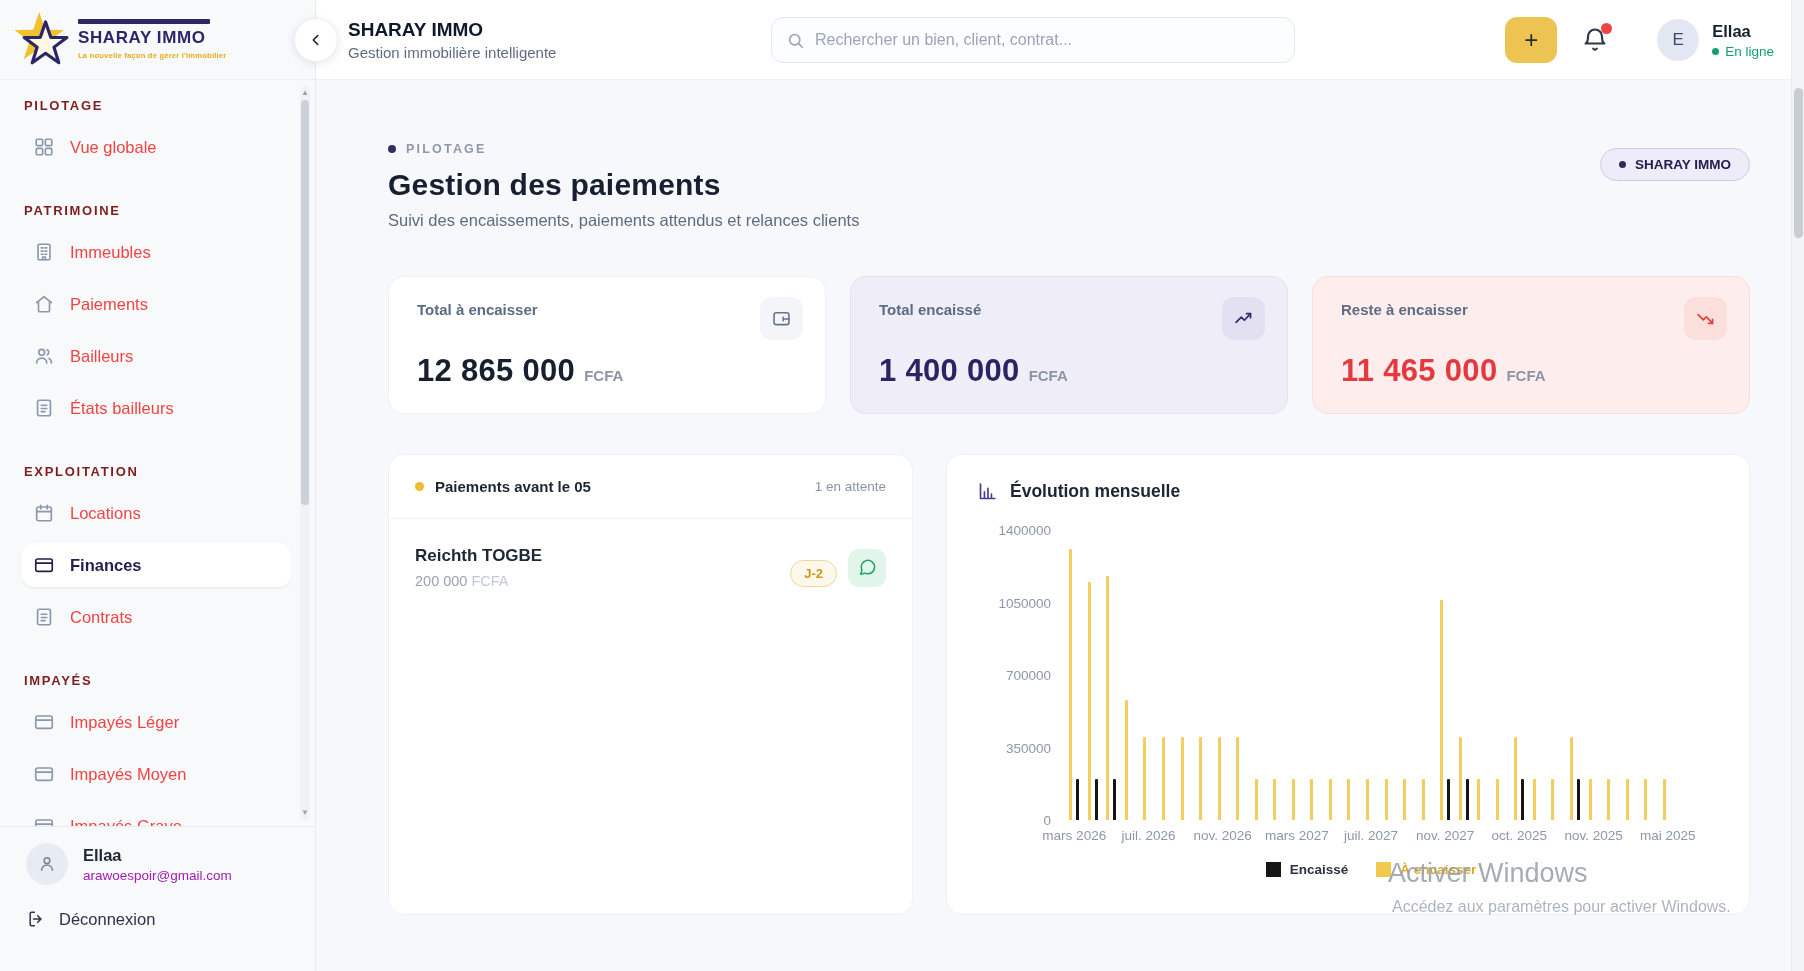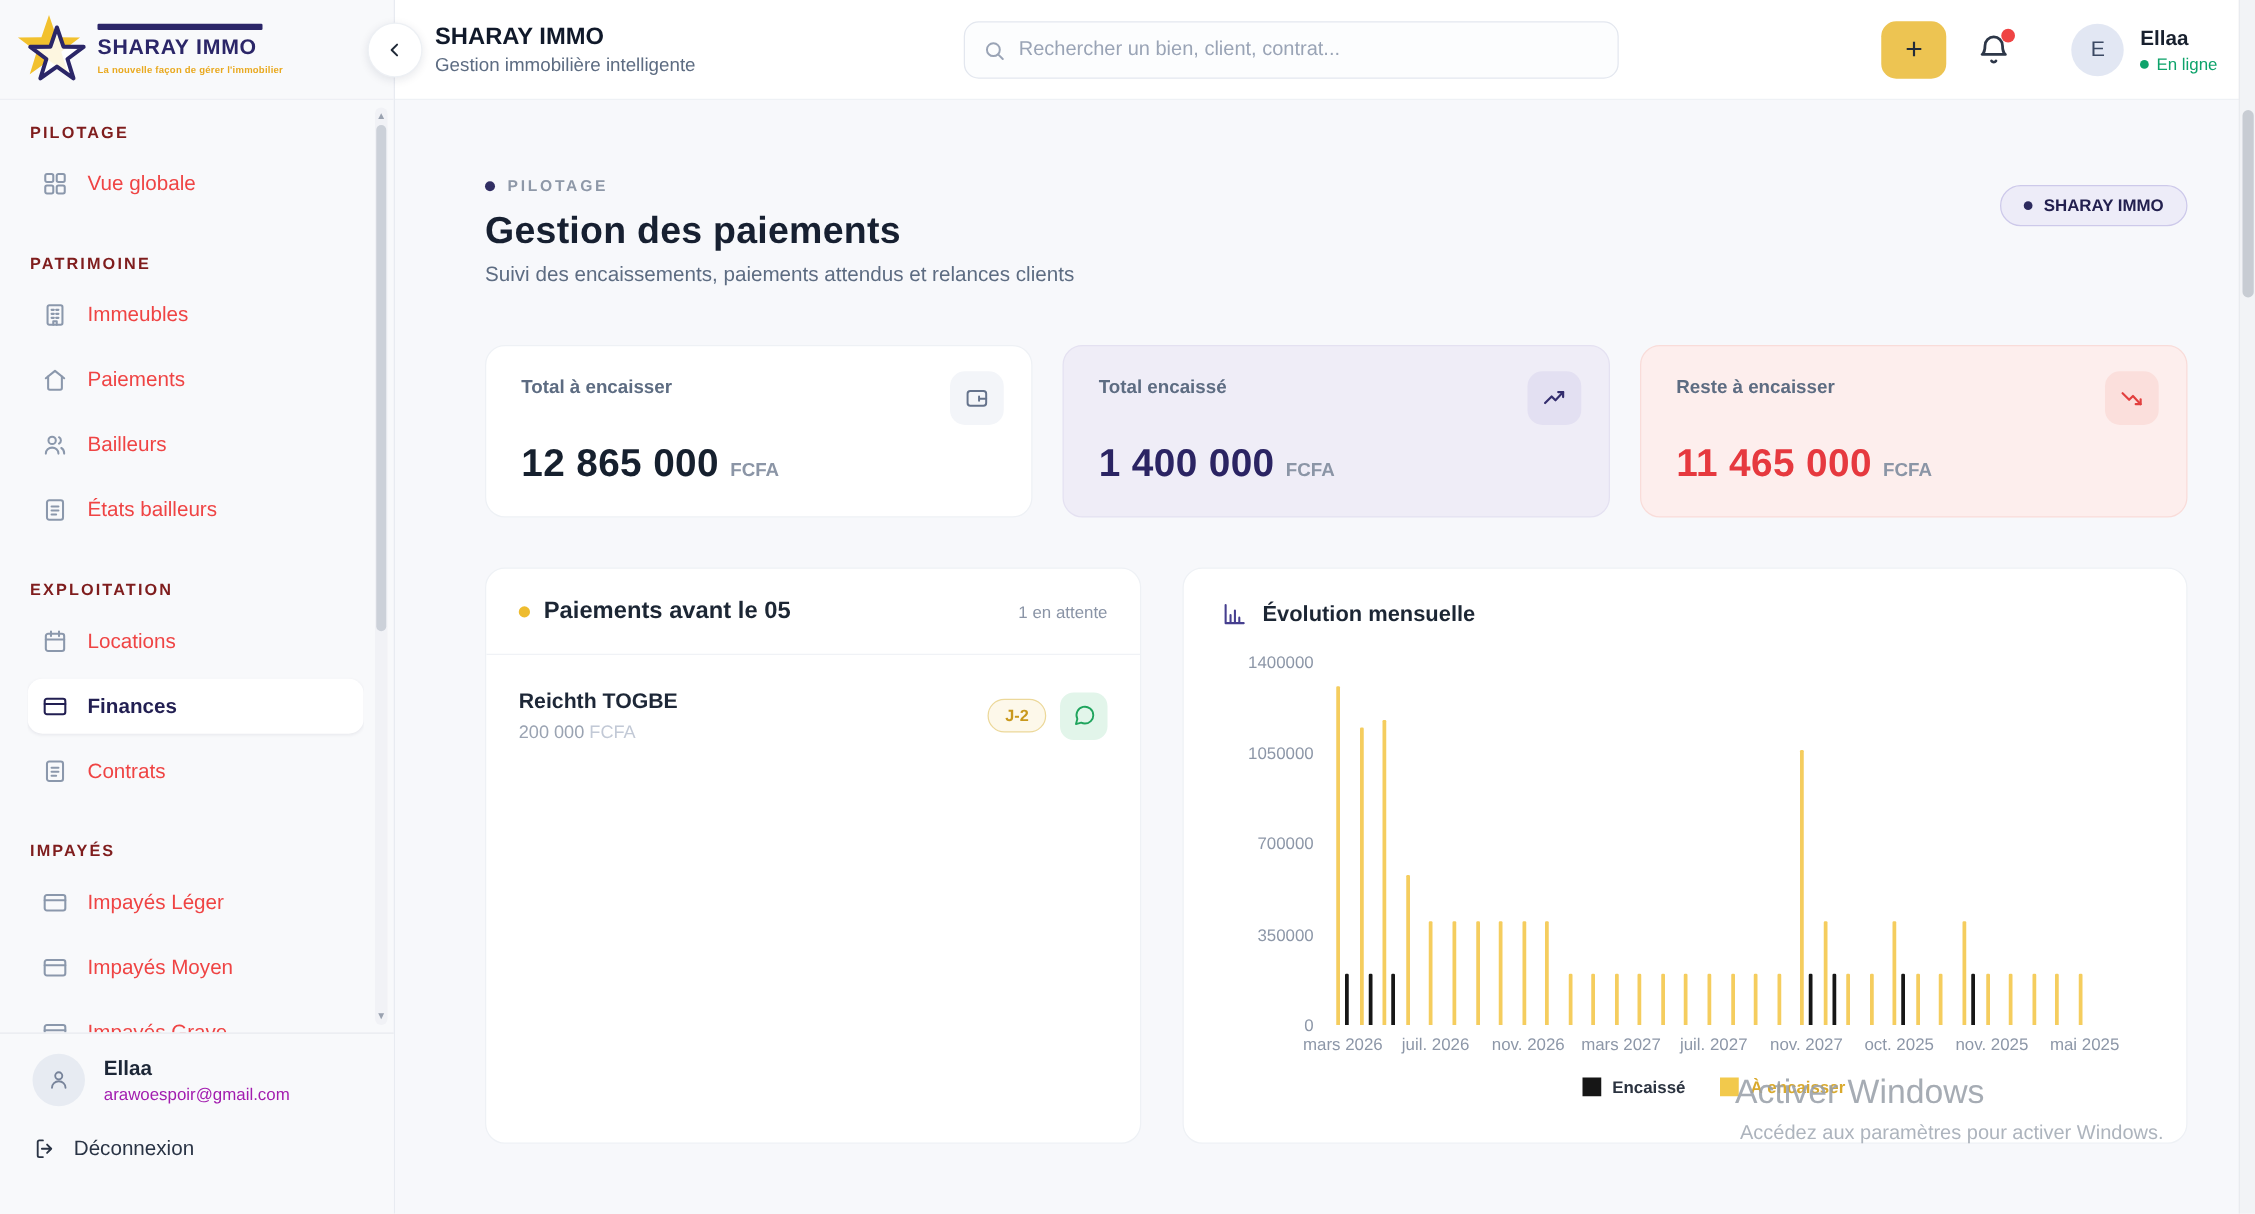--- a/index.html
+++ b/index.html
@@ -80,27 +80,27 @@
   .stat-value{font-size:31px;font-weight:800;letter-spacing:.3px}
   .theme-neutral .stat-value{color:#16202e}
   .theme-purple .stat-value{color:#2b2463}
   .theme-red .stat-value{color:#e6393f}
   .stat-cur{font-size:15px;font-weight:700;color:#8b95a6}
 
   .bottom-row{display:flex;gap:33px;margin-top:40px;height:461px}
   .payments-card{width:525px;background:#fff;border:1px solid #eef1f5;border-radius:16px;overflow:hidden}
   .pc-head{display:flex;align-items:center;padding:23px 26px;border-bottom:1px solid #f0f2f6}
   .dot-yellow{width:9px;height:9px;border-radius:50%;background:#eebc2f;margin-right:11px}
-  .pc-title{font-size:19px;font-weight:700;color:#1c2634}
+  .pc-title{font-size:15px;font-weight:700;color:#1c2634}
   .pc-pending{margin-left:auto;font-size:13.5px;color:#8a94a6}
   .pay-item{display:flex;align-items:center;padding:27px 26px}
   .pay-name{font-size:17px;font-weight:700;color:#1d2737}
   .pay-amount{font-size:14.5px;color:#9aa3b2;margin-top:7px}
   .pay-amount .cur{color:#c2c9d6}
-  .pay-right{margin-left:auto;display:flex;align-items:center;gap:11px}
+  .pay-right{margin-left:auto;display:flex;align-items:flex-end;gap:11px}
   .badge-delay{border:1px solid #ecd89a;background:#fdf8ea;color:#c9981d;font-size:13px;font-weight:700;border-radius:999px;padding:5px 13px}
   .chat-chip{width:38px;height:38px;border-radius:11px;background:#e2f5ea;color:#1fa45d;display:flex;align-items:center;justify-content:center;cursor:pointer}
   .chat-chip svg{width:19px;height:19px}
 
   .chart-card{flex:1;background:#fff;border:1px solid #eef1f5;border-radius:16px;padding:26px 30px;position:relative}
   .cc-head{display:flex;align-items:center;gap:12px}
   .cc-head svg{width:21px;height:21px;color:#463f8f}
   .cc-title{font-size:17.5px;font-weight:700;color:#1c2634}
   .chart-wrap{position:relative;margin-top:16px;height:365px}
   .plot{position:absolute;left:88px;right:42px;top:12px;height:290px}

